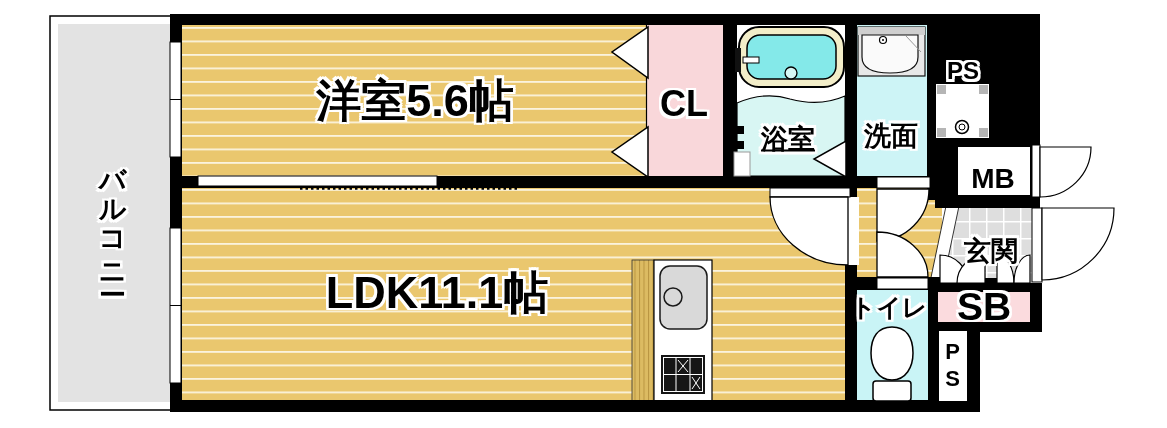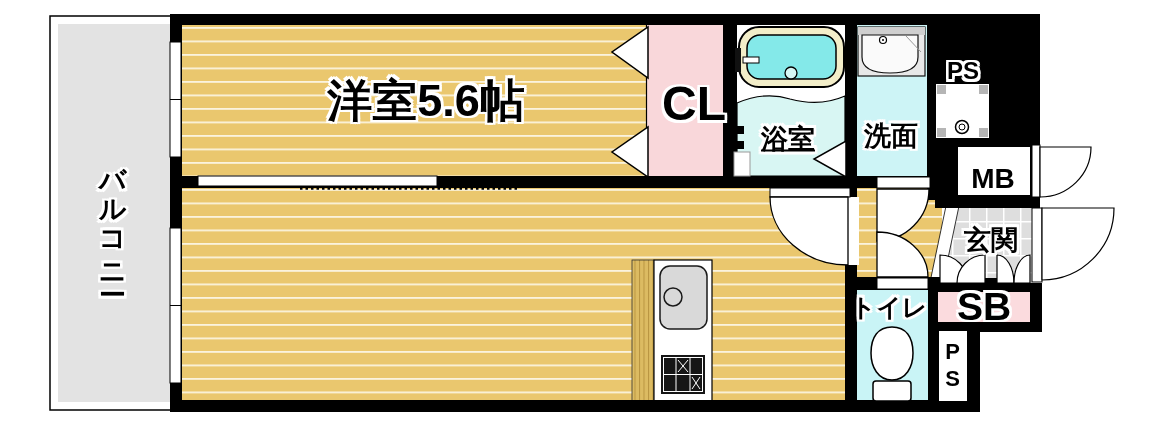--- a/index.html
+++ b/index.html
@@ -12,21 +12,21 @@
   }
   #plan svg{position:absolute;left:0;top:0;}
   .lbl{
     position:absolute;
     transform:translate(-50%,-50%);
     font-weight:bold;color:#000;line-height:1;white-space:nowrap;
     text-shadow:-2.5px -2.5px 0 #fff,2.5px -2.5px 0 #fff,-2.5px 2.5px 0 #fff,2.5px 2.5px 0 #fff,
                 0 -2.5px 0 #fff,0 2.5px 0 #fff,-2.5px 0 0 #fff,2.5px 0 0 #fff;
   }
   .lbl.v{writing-mode:vertical-rl;text-orientation:upright;letter-spacing:2px;}
-  .fs45{font-size:45px;} .fs36{font-size:48px;margin-left:10px;} .fs28{font-size:28px;}
+  .fs45{font-size:45px;} .fs36{font-size:36px;} .fs28{font-size:28px;}
   .fs27{font-size:27px;} .fs30{font-size:39px;} .fs25{font-size:25px;}
   .fs24{font-size:24px;} .fs22{font-size:22px;}
 </style>
 </head>
 <body>
 
 <div id="plan">
   <svg width="1167" height="428" viewBox="0 0 1167 428">
     <defs>
       <pattern id="woodH" width="10" height="13.5" patternUnits="userSpaceOnUse">
@@ -162,23 +162,24 @@
       <path d="M985,283 L985,255 A28,28 0 0 0 957,283 Z"></path>
       <path d="M997,283 L997,255 A17,28 0 0 1 1014,283 Z"></path>
       <path d="M1030,283 L1030,255 A16,28 0 0 0 1014,283 Z"></path>
     </g>
 
     <rect x="938" y="292" width="92" height="30" fill="#fbdbde"></rect>
     <rect x="938" y="330" width="30" height="72" fill="#fff" stroke="#000" stroke-width="2"></rect>
   </svg>
 
   <div class="lbl v fs27" style="left:112px;top:215px;">バルコニー</div>
-  <div class="lbl fs45" style="left:426px;top:100px;">洋室5.6帖</div>
+  <div class="lbl fs45" style="left:415px;top:100px;">洋室5.6帖</div>
+  <div class="lbl fs45" style="left:437px;top:292px;">LDK11.1帖</div>
   <div class="lbl fs36" style="left:684px;top:104px;">CL</div>
   <div class="lbl fs27" style="left:788px;top:139px;text-decoration:underline;">浴室</div>
   <div class="lbl fs27" style="left:891px;top:136px;">洗面</div>
   <div class="lbl fs24" style="left:963px;top:71px;">PS</div>
   <div class="lbl fs28" style="left:993px;top:171px;margin-top:8px;">MB</div>
-  <div class="lbl fs27" style="left:991px;top:240px;">玄関</div>
+  <div class="lbl fs27" style="left:991px;top:251px;">玄関</div>
   <div class="lbl fs30" style="left:984px;top:306px;">SB</div>
   <div class="lbl fs25" style="left:889px;top:307px;">トイレ</div>
   <div class="lbl v fs22" style="left:952px;top:366px;">PS</div>
 </div>
 
 </body></html>

